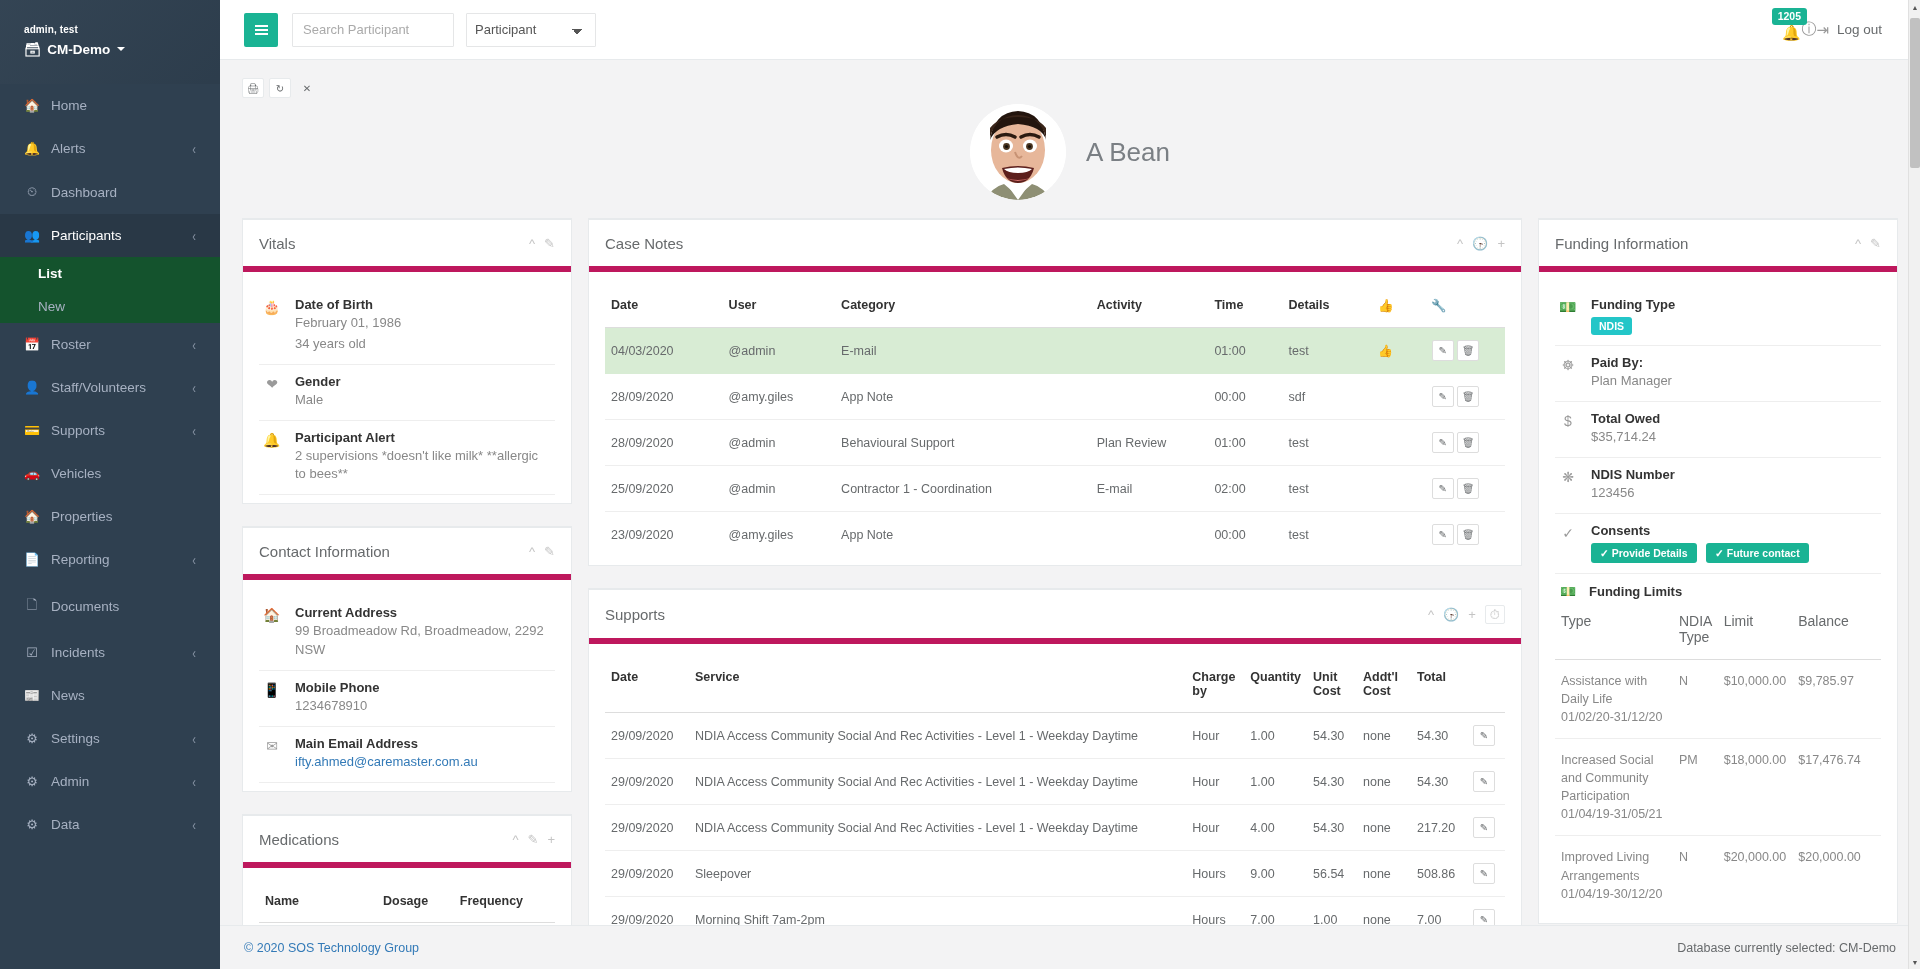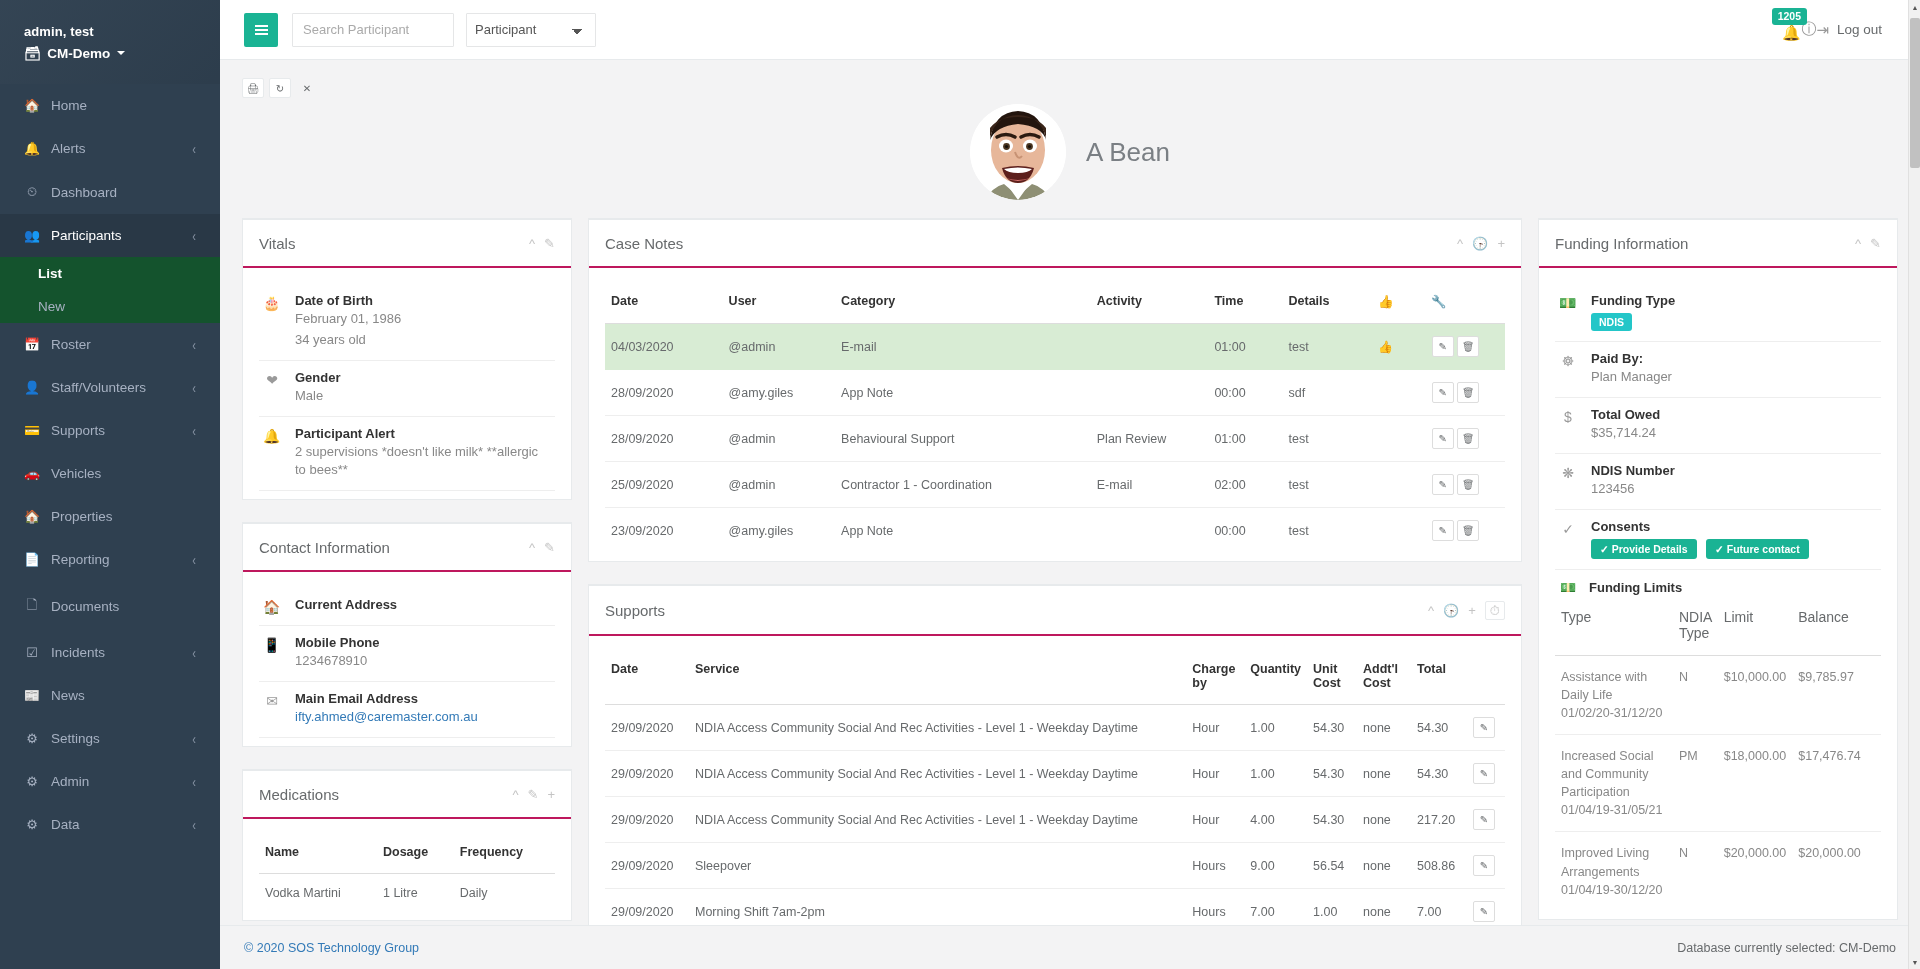--- a/index.html
+++ b/index.html
@@ -17,21 +17,21 @@
     background: #2f4050; color: #a7b1c2;
     overflow: hidden;
   }
   .side-profile {
     padding: 24px 24px 26px 24px;
     background: #2f4050;
     background-image: linear-gradient(135deg, rgba(255,255,255,0.025) 0%, rgba(0,0,0,0.05) 100%);
     height: 84px;
   }
   .side-profile .uname {
-    color: #fff; font-weight: bold; font-size: 13px; letter-spacing: .1px;
+    color: #fff; font-weight: bold; font-size: 10px; letter-spacing: .1px;
   }
   .side-profile .db {
     color: #fff; font-weight: bold; font-size: 13.5px; margin-top: 6px;
     display: flex; align-items: center; gap: 6px;
   }
   .side-profile .db .caret {
     width: 0; height: 0; border-left: 4px solid transparent;
     border-right: 4px solid transparent; border-top: 4px solid #fff;
     margin-left: 1px;
   }
@@ -119,21 +119,21 @@
   .pname { font-size: 26px; color: #7a7f84; font-weight: normal; }
 
   .columns { display: flex; gap: 0; padding: 0 22px; align-items: flex-start; }
   .col-left { width: 330px; flex: 0 0 330px; }
   .col-mid { flex: 1; padding: 0 16px; }
   .col-right { width: 360px; flex: 0 0 360px; }
 
   .panel { background: #fff; border: 1px solid #e7eaec; border-top: 2px solid #e7eaec; margin-bottom: 22px; }
   .panel-head {
     padding: 15px 16px 14px 16px; display: flex; align-items: center;
-    border-bottom: 2px solid #be185d; min-height: 48px;
+    border-bottom: 6px solid #be185d; min-height: 48px;
   }
   .panel-title { font-size: 15px; color: #676a6c; font-weight: normal; }
   .panel-tools { margin-left: auto; display: flex; align-items: center; gap: 9px; color: #c4c4c4; font-size: 13px; }
   .panel-tools .t { cursor: pointer; line-height: 1; }
   .panel-tools .boxed { border: 1px solid #e7eaec; padding: 2px 4px; border-radius: 2px; }
   .panel-body { padding: 16px 16px 8px 16px; }
 
   
   .vrow { display: flex; gap: 14px; padding: 9px 4px 10px 4px; border-bottom: 1px solid #eee; }
   .vrow:last-child { border-bottom: 1px solid #eee; }
@@ -459,20 +459,21 @@
               <div class="panel-tools">
                 <span class="t">^</span>
                 <span class="t">✎</span>
               </div>
             </div>
             <div class="panel-body">
               <div class="vrow">
                 <div class="vico">🏠</div>
                 <div>
                   <div class="vlabel">Current Address</div>
+                  <div class="vval">99 Broadmeadow Rd, Broadmeadow, 2292 NSW</div>
                 </div>
               </div>
               <div class="vrow">
                 <div class="vico">📱</div>
                 <div>
                   <div class="vlabel">Mobile Phone</div>
                   <div class="vval">1234678910</div>
                 </div>
               </div>
               <div class="vrow">

